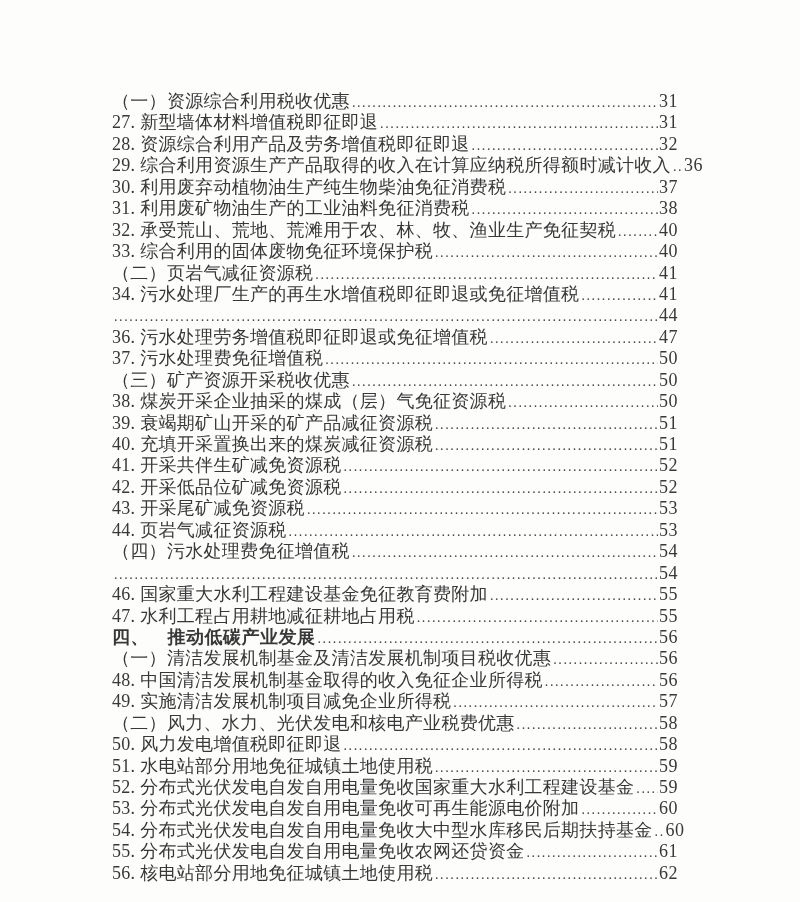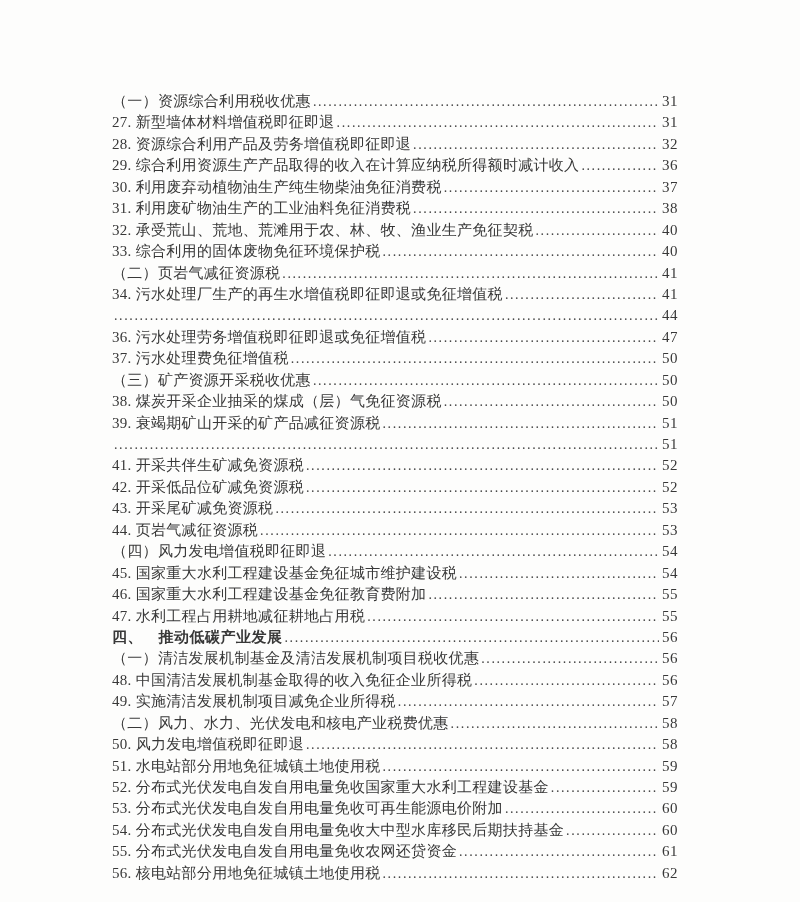--- a/index.html
+++ b/index.html
@@ -25,21 +25,21 @@
     position: absolute;
     left: 112px;
     top: 91px;
     width: 566px;
   }
   .toc-row {
     display: flex;
     align-items: baseline;
     height: 21.45px;
     line-height: 21.45px;
-    font-size: 15px;
+    font-size: 18px;
     white-space: nowrap;
   }
   .toc-label {
     flex: 0 0 auto;
     letter-spacing: 0.3px;
   }
   .level-chapter .toc-label {
     font-weight: bold;
     letter-spacing: 0.5px;
   }
@@ -141,20 +141,21 @@
         <span class="toc-label">38. 煤炭开采企业抽采的煤成（层）气免征资源税</span>
         <span class="toc-leader"></span>
         <span class="toc-page">50</span>
       </div>
       <div class="toc-row level-item">
         <span class="toc-label">39. 衰竭期矿山开采的矿产品减征资源税</span>
         <span class="toc-leader"></span>
         <span class="toc-page">51</span>
       </div>
       <div class="toc-row level-item">
+        <span class="toc-label">40. 充填开采置换出来的煤炭减征资源税</span>
         <span class="toc-leader"></span>
         <span class="toc-page">51</span>
       </div>
       <div class="toc-row level-item">
         <span class="toc-label">41. 开采共伴生矿减免资源税</span>
         <span class="toc-leader"></span>
         <span class="toc-page">52</span>
       </div>
       <div class="toc-row level-item">
         <span class="toc-label">42. 开采低品位矿减免资源税</span>
@@ -165,26 +166,25 @@
         <span class="toc-label">43. 开采尾矿减免资源税</span>
         <span class="toc-leader"></span>
         <span class="toc-page">53</span>
       </div>
       <div class="toc-row level-item">
         <span class="toc-label">44. 页岩气减征资源税</span>
         <span class="toc-leader"></span>
         <span class="toc-page">53</span>
       </div>
       <div class="toc-row level-section">
-        <span class="toc-label">（四）风力发电增值税即征即退</span>
+        <span class="toc-label">（四）污水处理费免征增值税</span>
         <span class="toc-leader"></span>
         <span class="toc-page">54</span>
       </div>
       <div class="toc-row level-item">
-        <span class="toc-label">45. 国家重大水利工程建设基金免征城市维护建设税</span>
         <span class="toc-leader"></span>
         <span class="toc-page">54</span>
       </div>
       <div class="toc-row level-item">
         <span class="toc-label">46. 国家重大水利工程建设基金免征教育费附加</span>
         <span class="toc-leader"></span>
         <span class="toc-page">55</span>
       </div>
       <div class="toc-row level-item">
         <span class="toc-label">47. 水利工程占用耕地减征耕地占用税</span>

